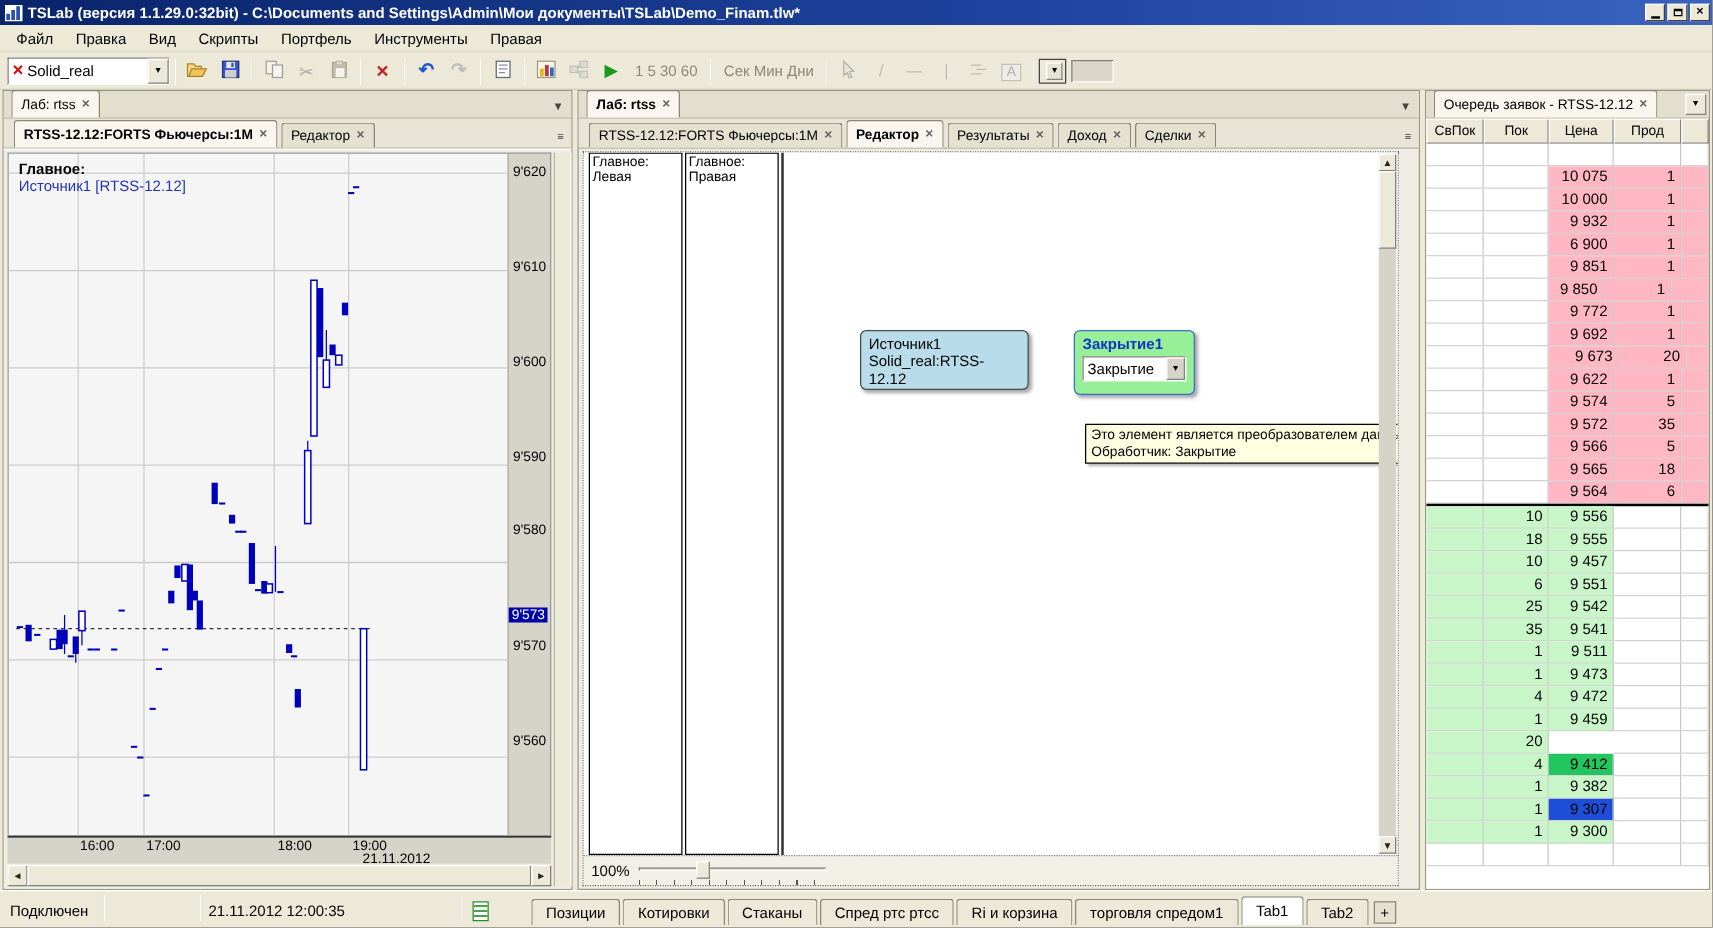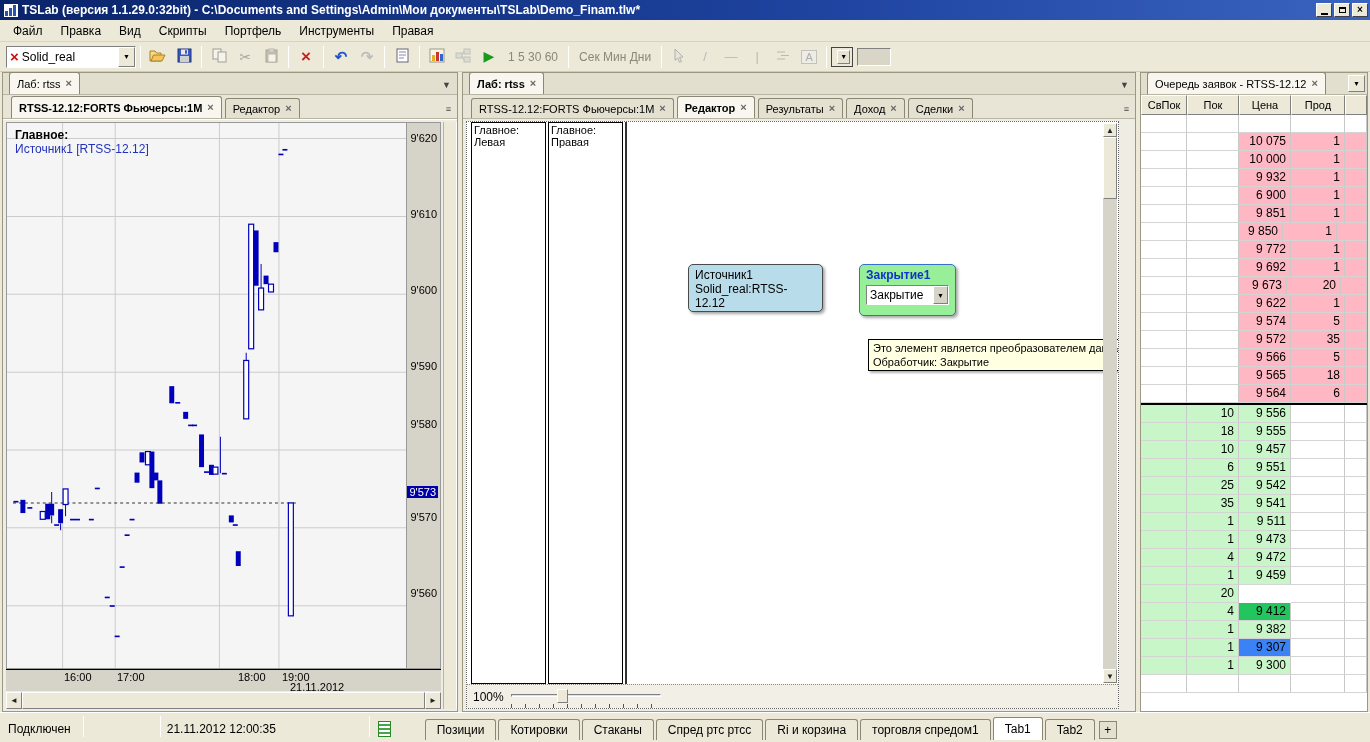--- a/index.html
+++ b/index.html
@@ -374,21 +374,21 @@
             <div class="ylab" style="top: 236.743px;">9'590</div>
             <div class="ylab" style="top: 295px;">9'580</div>
             <div class="ylab" style="top: 388.457px;">9'570</div>
             <div class="ylab" style="top: 464.314px;">9'560</div>
             <div class="ycur" style="top: 363.183px;">9'573</div>
           </div>
         <div class="gutter"></div>
         <div class="xaxis" id="xaxis">
             <div class="xlab" style="left: 58px;">16:00</div>
             <div class="xlab" style="left: 111px;">17:00</div>
-            <div class="xlab" style="left: 232px;">18:00</div>
+            <div class="xlab" style="left: 216px;">18:00</div>
             <div class="xlab" style="left: 276px;">19:00</div>
             <div class="xdate" style="left: 284px;">21.11.2012</div>
           </div>
         <div class="hscroll">
           <span class="sb-btn">◄</span>
           <span class="sb-thumb"></span>
           <span class="sb-btn">►</span>
         </div>
       </div>
     </div>
@@ -552,21 +552,21 @@
           <div class="ob-row">
             <span class="ob-c" style="width: 46px;"></span>
             <span class="ob-c" style="width: 52px;"></span>
             <span class="ob-c" style="width: 52px; background: rgb(255, 183, 195);">9 692</span>
             <span class="ob-c" style="width: 54px; background: rgb(255, 183, 195);">1</span>
             <span class="ob-c" style="width: auto; flex: 1 1 0%; background: rgb(255, 183, 195);"></span>
           </div>
           <div class="ob-row">
             <span class="ob-c" style="width: 46px;"></span>
             <span class="ob-c" style="width: 52px;"></span>
-            <span class="ob-c" style="width: 48px; background: rgb(255, 183, 195);">9 673</span>
+            <span class="ob-c" style="width: 56px; background: rgb(255, 183, 195);">9 673</span>
             <span class="ob-c" style="width: 54px; background: rgb(255, 183, 195);">20</span>
             <span class="ob-c" style="width: auto; flex: 1 1 0%; background: rgb(255, 183, 195);"></span>
           </div>
           <div class="ob-row">
             <span class="ob-c" style="width: 46px;"></span>
             <span class="ob-c" style="width: 52px;"></span>
             <span class="ob-c" style="width: 52px; background: rgb(255, 183, 195);">9 622</span>
             <span class="ob-c" style="width: 54px; background: rgb(255, 183, 195);">1</span>
             <span class="ob-c" style="width: auto; flex: 1 1 0%; background: rgb(255, 183, 195);"></span>
           </div>
@@ -693,21 +693,21 @@
           <div class="ob-row">
             <span class="ob-c" style="width: 46px; background: rgb(201, 246, 201);"></span>
             <span class="ob-c" style="width: 52px; background: rgb(201, 246, 201);">1</span>
             <span class="ob-c" style="width: 52px; background: rgb(201, 246, 201);">9 382</span>
             <span class="ob-c" style="width: 54px;"></span>
             <span class="ob-c" style="width: auto; flex: 1 1 0%;"></span>
           </div>
           <div class="ob-row">
             <span class="ob-c" style="width: 46px; background: rgb(201, 246, 201);"></span>
             <span class="ob-c" style="width: 52px; background: rgb(201, 246, 201);">1</span>
-            <span class="ob-c" style="width: 52px; background: #3b82f6;">9 307</span>
+            <span class="ob-c" style="width: 52px; background: #1d4ed8;">9 307</span>
             <span class="ob-c" style="width: 54px;"></span>
             <span class="ob-c" style="width: auto; flex: 1 1 0%;"></span>
           </div>
           <div class="ob-row">
             <span class="ob-c" style="width: 46px; background: rgb(201, 246, 201);"></span>
             <span class="ob-c" style="width: 52px; background: rgb(201, 246, 201);">1</span>
             <span class="ob-c" style="width: 52px; background: rgb(201, 246, 201);">9 300</span>
             <span class="ob-c" style="width: 54px;"></span>
             <span class="ob-c" style="width: auto; flex: 1 1 0%;"></span>
           </div>

